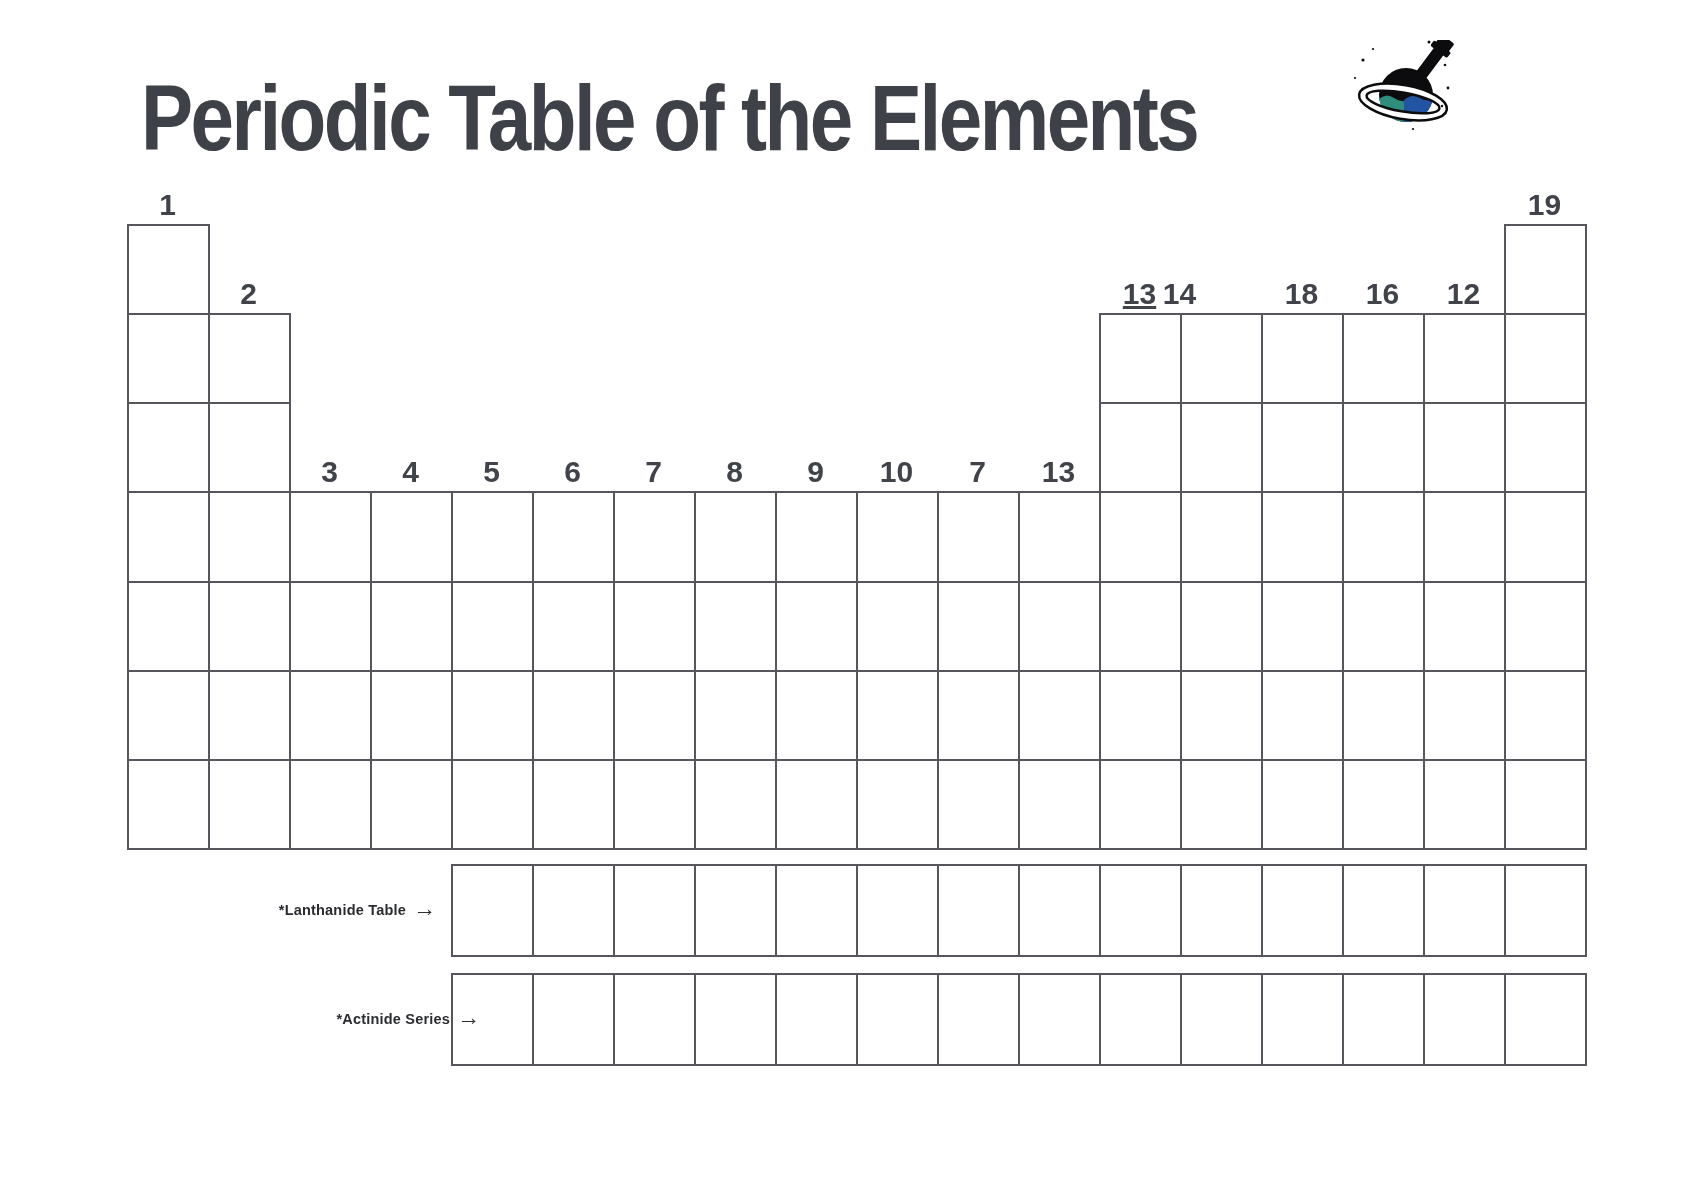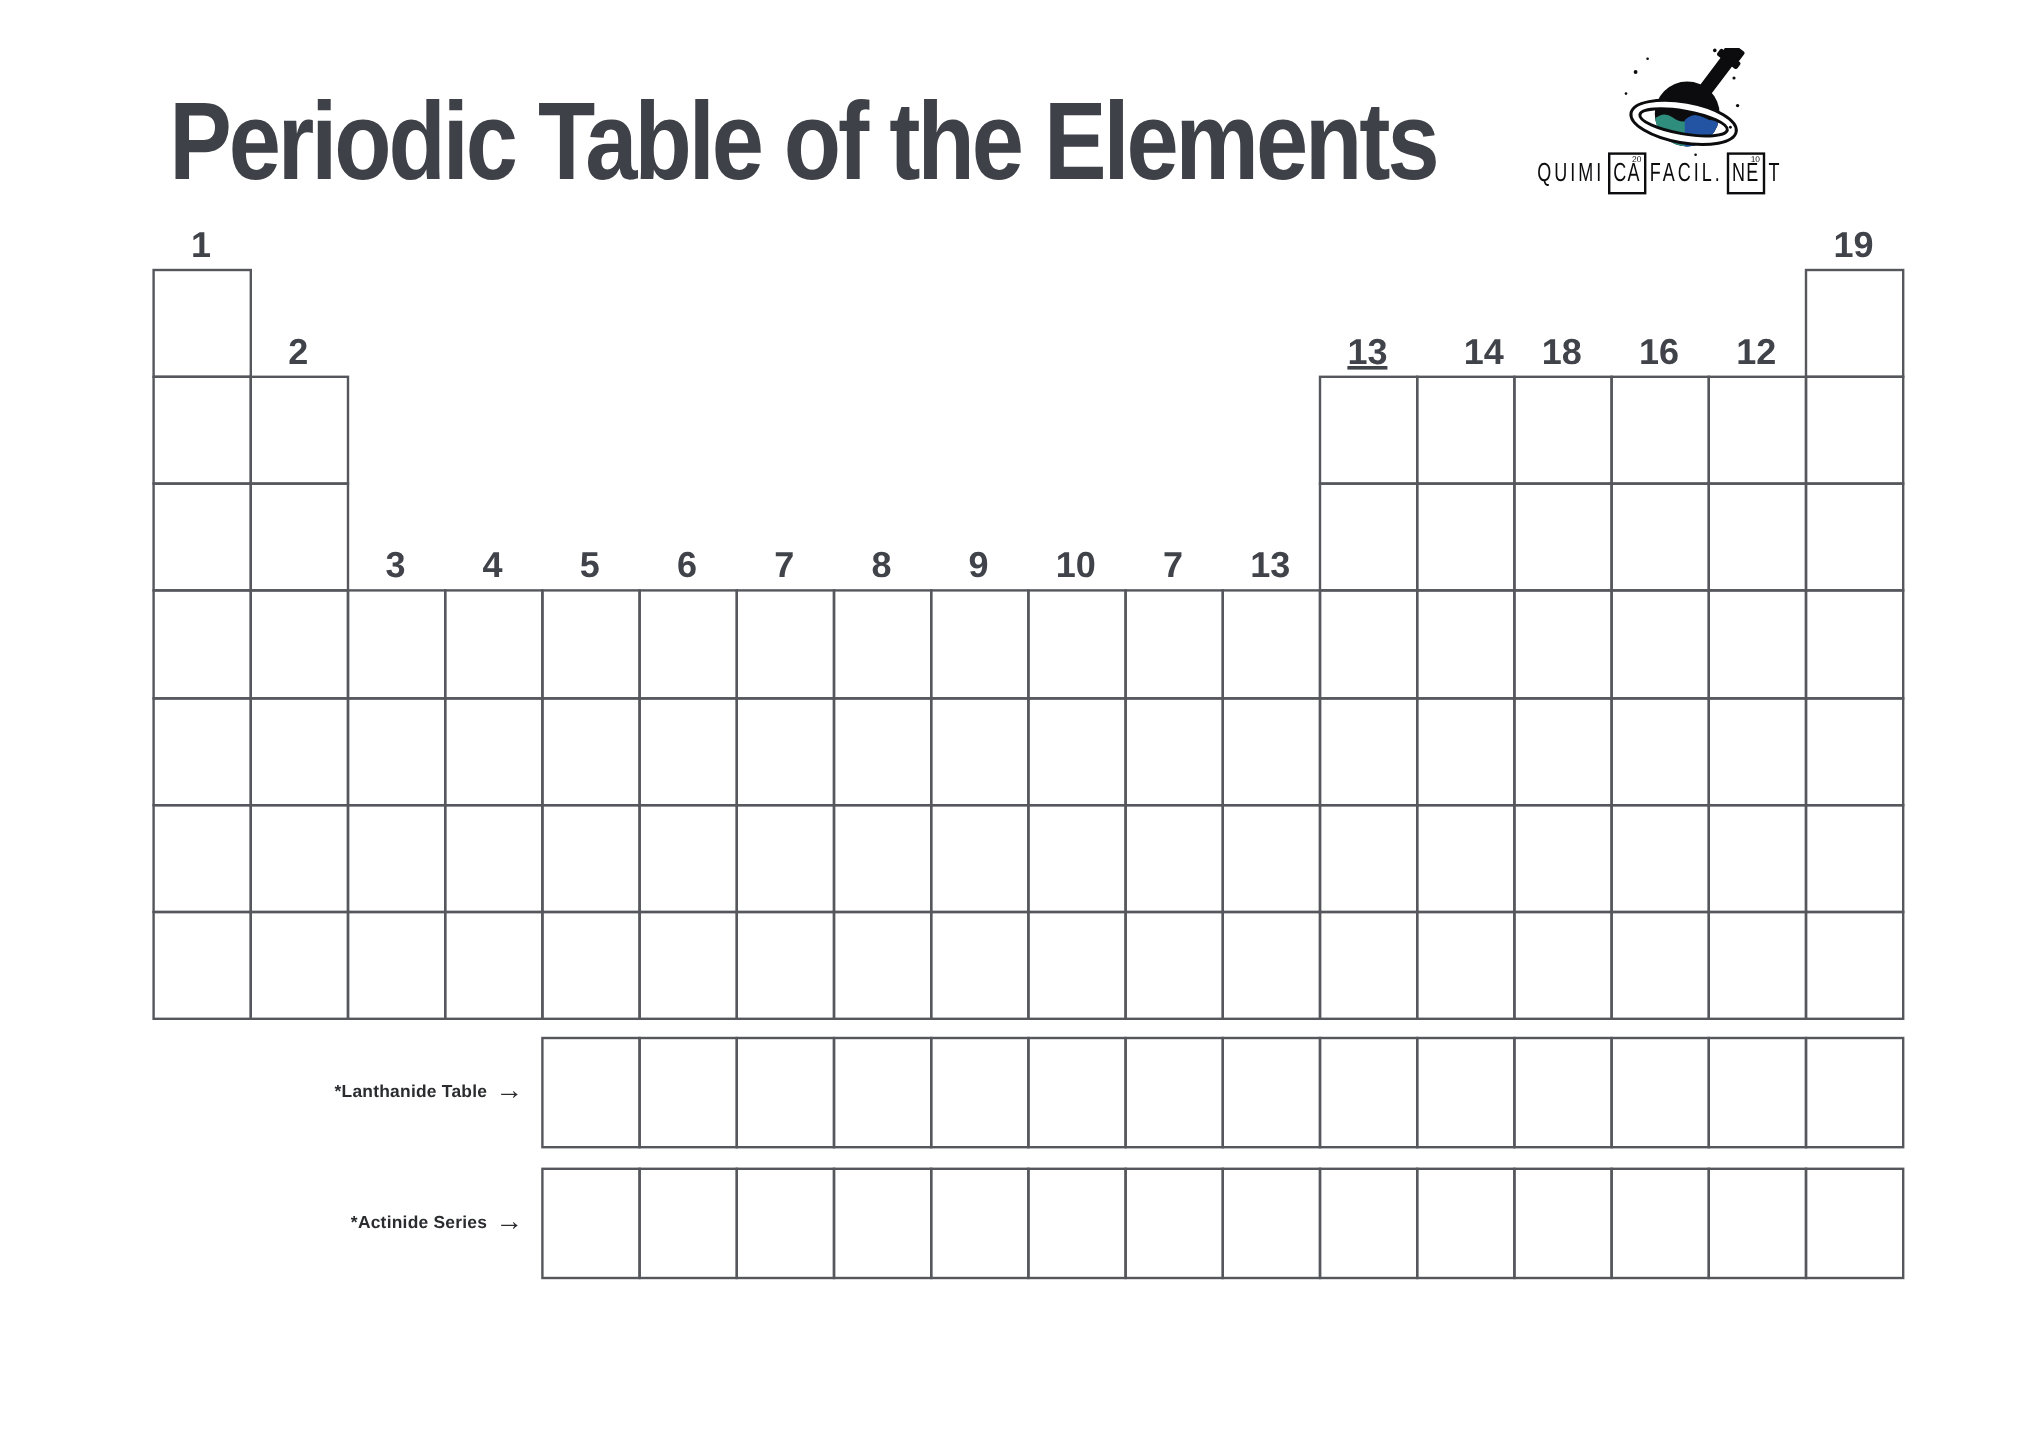--- a/index.html
+++ b/index.html
@@ -51,21 +51,21 @@
   }
   
   .series-label{
     position:absolute;left:0;width:436px;height:32px;
     display:flex;align-items:center;justify-content:flex-end;gap:7px;
     color:var(--series-label,#2b2c30);
   }
   .series-label .txt{font-size:14.5px;font-weight:bold;letter-spacing:.2px;}
   .series-label .arrow{font-size:23px;font-weight:bold;line-height:1;margin-top:-3px;}
   #lanthanide-label{top:894px;}
-  #actinide-label{top:1003px;}
+  #actinide-label{top:1003px;margin-left:44px;}
 </style>
 </head>
 <body>
 
 <div class="page">
 
   <div class="title">Periodic Table of the Elements</div>
 
   <svg class="logo-icon" viewBox="0 0 106 92" aria-hidden="true">
     <defs>
@@ -96,33 +96,20 @@
       <circle cx="88" cy="10" r="2"></circle>
         <circle cx="95" cy="25" r="1.3"></circle>
       <circle cx="5" cy="38" r="1.1"></circle>
         <circle cx="98" cy="48" r="1.4"></circle>
       <circle cx="79" cy="2" r="1.5"></circle>
         <circle cx="92" cy="66" r="1.2"></circle>
       <circle cx="63" cy="89" r="1.1"></circle>
     </g>
   </svg>
 
-  <div class="logo-text">
-    <span class="lt">QUIMI</span>
-    <span class="elem-box">
-      <span class="sym">CA</span>
-      <span class="sup">20</span>
-    </span>
-    <span class="lt">FACIL.</span>
-    <span class="elem-box">
-      <span class="sym">NE</span>
-      <span class="sup">10</span>
-    </span>
-    <span class="lt">T</span>
-  </div>
 
   <div id="grid">
       <div class="cell" style="left: 127px; top: 224px; width: 83px; height: 91.14px;"></div>
       <div class="cell" style="left: 1504px; top: 224px; width: 83px; height: 91.14px;"></div>
       <div class="cell" style="left: 127px; top: 313.14px; width: 83px; height: 91.14px;"></div>
       <div class="cell" style="left: 208px; top: 313.14px; width: 83px; height: 91.14px;"></div>
       <div class="cell" style="left: 1099px; top: 313.14px; width: 83px; height: 91.14px;"></div>
       <div class="cell" style="left: 1180px; top: 313.14px; width: 83px; height: 91.14px;"></div>
       <div class="cell" style="left: 1261px; top: 313.14px; width: 83px; height: 91.14px;"></div>
       <div class="cell" style="left: 1342px; top: 313.14px; width: 83px; height: 91.14px;"></div>
@@ -242,21 +229,21 @@
       <div class="glabel" style="left: 370px; top: 451.42px; width: 81px;">4</div>
       <div class="glabel" style="left: 451px; top: 451.42px; width: 81px;">5</div>
       <div class="glabel" style="left: 532px; top: 451.42px; width: 81px;">6</div>
       <div class="glabel" style="left: 613px; top: 451.42px; width: 81px;">7</div>
       <div class="glabel" style="left: 694px; top: 451.42px; width: 81px;">8</div>
       <div class="glabel" style="left: 775px; top: 451.42px; width: 81px;">9</div>
       <div class="glabel" style="left: 856px; top: 451.42px; width: 81px;">10</div>
       <div class="glabel" style="left: 937px; top: 451.42px; width: 81px;">7</div>
       <div class="glabel" style="left: 1018px; top: 451.42px; width: 81px;">13</div>
       <div class="glabel" style="left: 1099px; top: 273.14px; width: 81px; text-decoration: underline;">13</div>
-      <div class="glabel" style="left: 1196px; top: 273.14px; width: 81px; text-align: right;">14</div>
+      <div class="glabel" style="left: 1139px; top: 273.14px; width: 81px; text-align: right;">14</div>
       <div class="glabel" style="left: 1261px; top: 273.14px; width: 81px;">18</div>
       <div class="glabel" style="left: 1342px; top: 273.14px; width: 81px;">16</div>
       <div class="glabel" style="left: 1423px; top: 273.14px; width: 81px;">12</div>
       <div class="glabel" style="left: 1504px; top: 184px; width: 81px;">19</div>
     </div>
 
   <div class="series-label" id="lanthanide-label">
     <span class="txt">*Lanthanide Table</span>
     <span class="arrow">→</span>
   </div>

